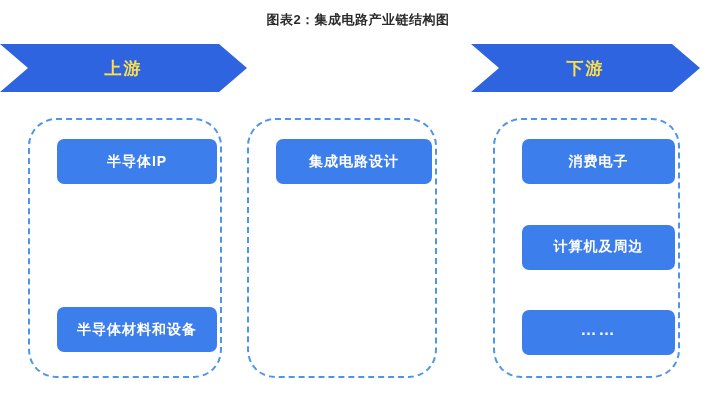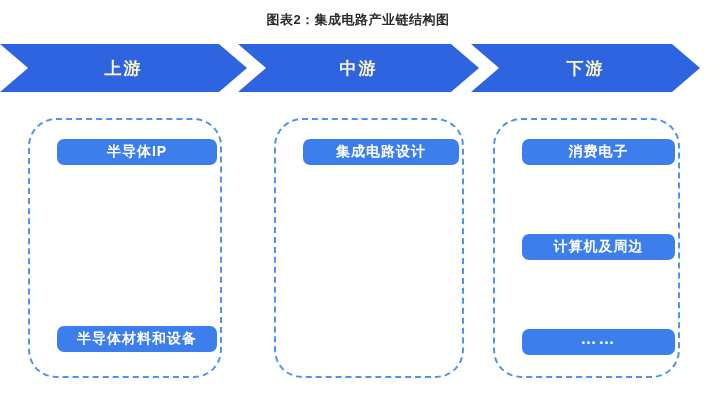--- a/index.html
+++ b/index.html
@@ -10,53 +10,50 @@
   .title{
     position:absolute;top:11px;left:0;width:100%;text-align:center;
     font-size:13px;font-weight:bold;color:#2b2b2b;letter-spacing:.5px;
   }
   .arrow{
     position:absolute;top:44px;height:48px;background:#2f64e0;
     display:flex;align-items:center;justify-content:center;
     clip-path:polygon(0 0, calc(100% - 28px) 0, 100% 50%, calc(100% - 28px) 100%, 0 100%, 28px 50%);
   }
   .arrow .stage-label{
-    color:#fef9c3;font-size:17px;font-weight:bold;letter-spacing:2px;text-align:center;
+    color:#fde047;font-size:17px;font-weight:bold;letter-spacing:2px;text-align:center;
   }
   #arrow-upstream{left:0;width:247px;}
   #arrow-midstream{left:238px;width:241px;}
   #arrow-downstream{left:471px;width:229px;}
   .col{
     position:absolute;top:118px;height:260px;box-sizing:border-box;
     border:2px dashed #4d95ea;border-radius:28px;
     display:flex;flex-direction:column;justify-content:space-between;align-items:center;
   }
   #col-upstream{left:28px;width:194px;padding:19px 0 24px;}
-  #col-midstream{left:274px;width:190px;padding:19px 0 24px;gap:44px;}
+  #col-midstream{left:247px;width:190px;padding:19px 0 24px;gap:44px;}
   #col-downstream{left:493px;width:187px;padding:19px 0 21px;}
   .box{
-    width:84%;height:26px;background:#3c7eeb;border-radius:7px;
+    width:84%;height:45px;background:#3c7eeb;border-radius:7px;
     color:#ffffff;font-size:14px;font-weight:bold;letter-spacing:1px;
     display:flex;align-items:center;justify-content:center;white-space:nowrap;margin-left:24px;
   }
   .box-ellipsis{font-size:16px;letter-spacing:2px;}
   .box-ellipsis span{display:inline-block;transform:translateY(-3px);}
 </style>
 </head>
 <body>
 
 <div class="canvas">
 
   <div class="title">图表2：集成电路产业链结构图</div>
 
   <div class="arrow" id="arrow-upstream">
     <span class="stage-label">上游</span>
-  </div>
-  <div class="arrow" id="arrow-midstream">
-    <span class="stage-label">中游</span>
   </div>
   <div class="arrow" id="arrow-downstream">
     <span class="stage-label">下游</span>
   </div>
 
   <div class="col" id="col-upstream">
     <div class="box">半导体IP</div>
     <div class="box">半导体材料和设备</div>
   </div>
 

